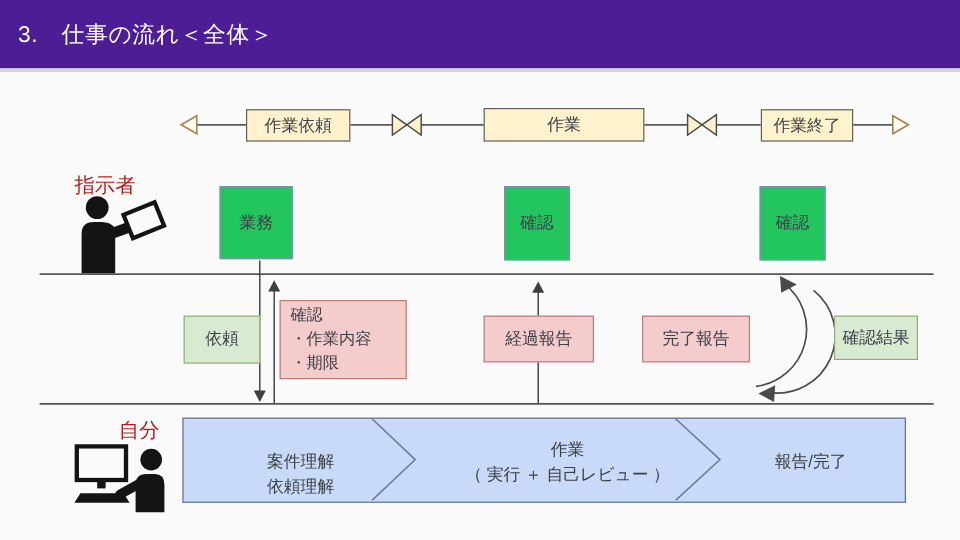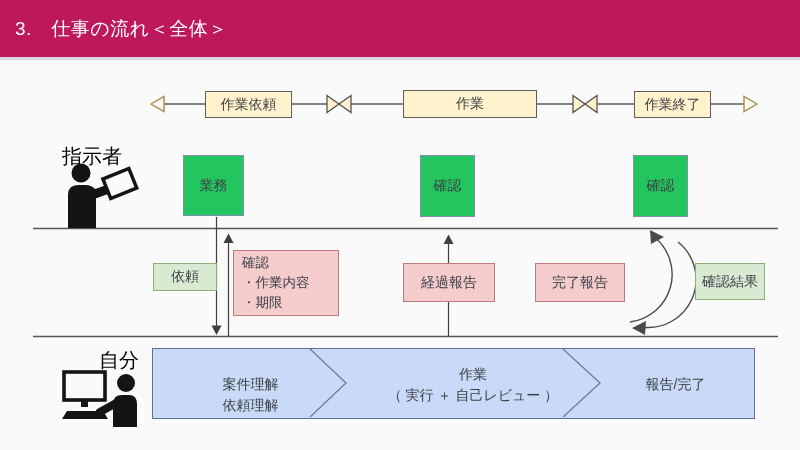--- a/index.html
+++ b/index.html
@@ -8,21 +8,21 @@
     font-family:"Liberation Sans","DejaVu Sans",sans-serif;
     background:#e8e8e8;
   }
   .slide{
     position:relative;width:800px;height:450px;
     background:#fafafa;overflow:hidden;
   }
   
   .header{
     position:absolute;left:0;top:0;width:800px;height:57px;
-    background:#be185d;display:flex;align-items:center;
+    background:#4c1d95;display:flex;align-items:center;
     box-sizing:border-box;padding-left:15px;
   }
   .header-title{
     color:#ffffff;font-size:19px;letter-spacing:0.5px;white-space:pre;
   }
   .header-shadow{
     position:absolute;left:0;top:57px;width:800px;height:3px;
     background:#d4d6d9;
   }
   
@@ -36,21 +36,21 @@
   }
   .cream{background:#fff2cc;border:1px solid #5f5f5f;}
   .blue {background:#22c55e;border:1px solid #8091b0;}
   .pink {background:#f4cccc;border:1px solid #bd7d7d;}
   .green{background:#d9ead3;border:1px solid #8fae76;}
   .details{
     flex-direction:column;align-items:flex-start;justify-content:center;
     padding-left:8px;font-size:13.5px;line-height:1.5;text-align:left;
   }
   .lane-label{
-    position:absolute;z-index:2;font-size:20px;color:#000000;
+    position:absolute;z-index:2;font-size:17px;color:#b91c1c;
   }
   .icon-wrap{position:absolute;z-index:2;}
   
   .band{
     position:absolute;left:152px;top:348px;width:603px;height:71px;
     background:#c9daf8;border:1.5px solid #5f7091;box-sizing:border-box;z-index:2;
   }
   .band svg{position:absolute;left:0;top:0;}
   .band-text{
     position:absolute;top:0;height:71px;display:flex;flex-direction:column;
@@ -114,21 +114,21 @@
       <circle cx="68" cy="16" r="9" fill="#141414"></circle>
       <path d="M 55 60 L 55 37 Q 55 28 64 28 L 71 28 Q 79 28 79 37 L 79 60 Z" fill="#141414"></path>
       <path d="M 60 35 L 42 45" stroke="#141414" stroke-width="8" stroke-linecap="round"></path>
     </svg>
   </div>
 
   <div class="box blue" style="left:183px;top:155px;width:61px;height:61px;">業務</div>
   <div class="box blue" style="left:420px;top:155px;width:55px;height:62px;">確認</div>
   <div class="box blue" style="left:633px;top:155px;width:55px;height:62px;">確認</div>
 
-  <div class="box green" style="left:153px;top:263px;width:64px;height:28px;">依頼</div>
+  <div class="box green" style="left:153px;top:263px;width:64px;height:40px;">依頼</div>
   <div class="box pink details" style="left:233px;top:250px;width:106px;height:66px;">
     <div>確認</div>
     <div>・作業内容</div>
     <div>・期限</div>
   </div>
   <div class="box pink" style="left:403px;top:263px;width:92px;height:39px;">経過報告</div>
   <div class="box pink" style="left:535px;top:263px;width:90px;height:39px;">完了報告</div>
   <div class="box green" style="left:695px;top:263px;width:70px;height:37px;">確認結果</div>
 
   <div class="band">

